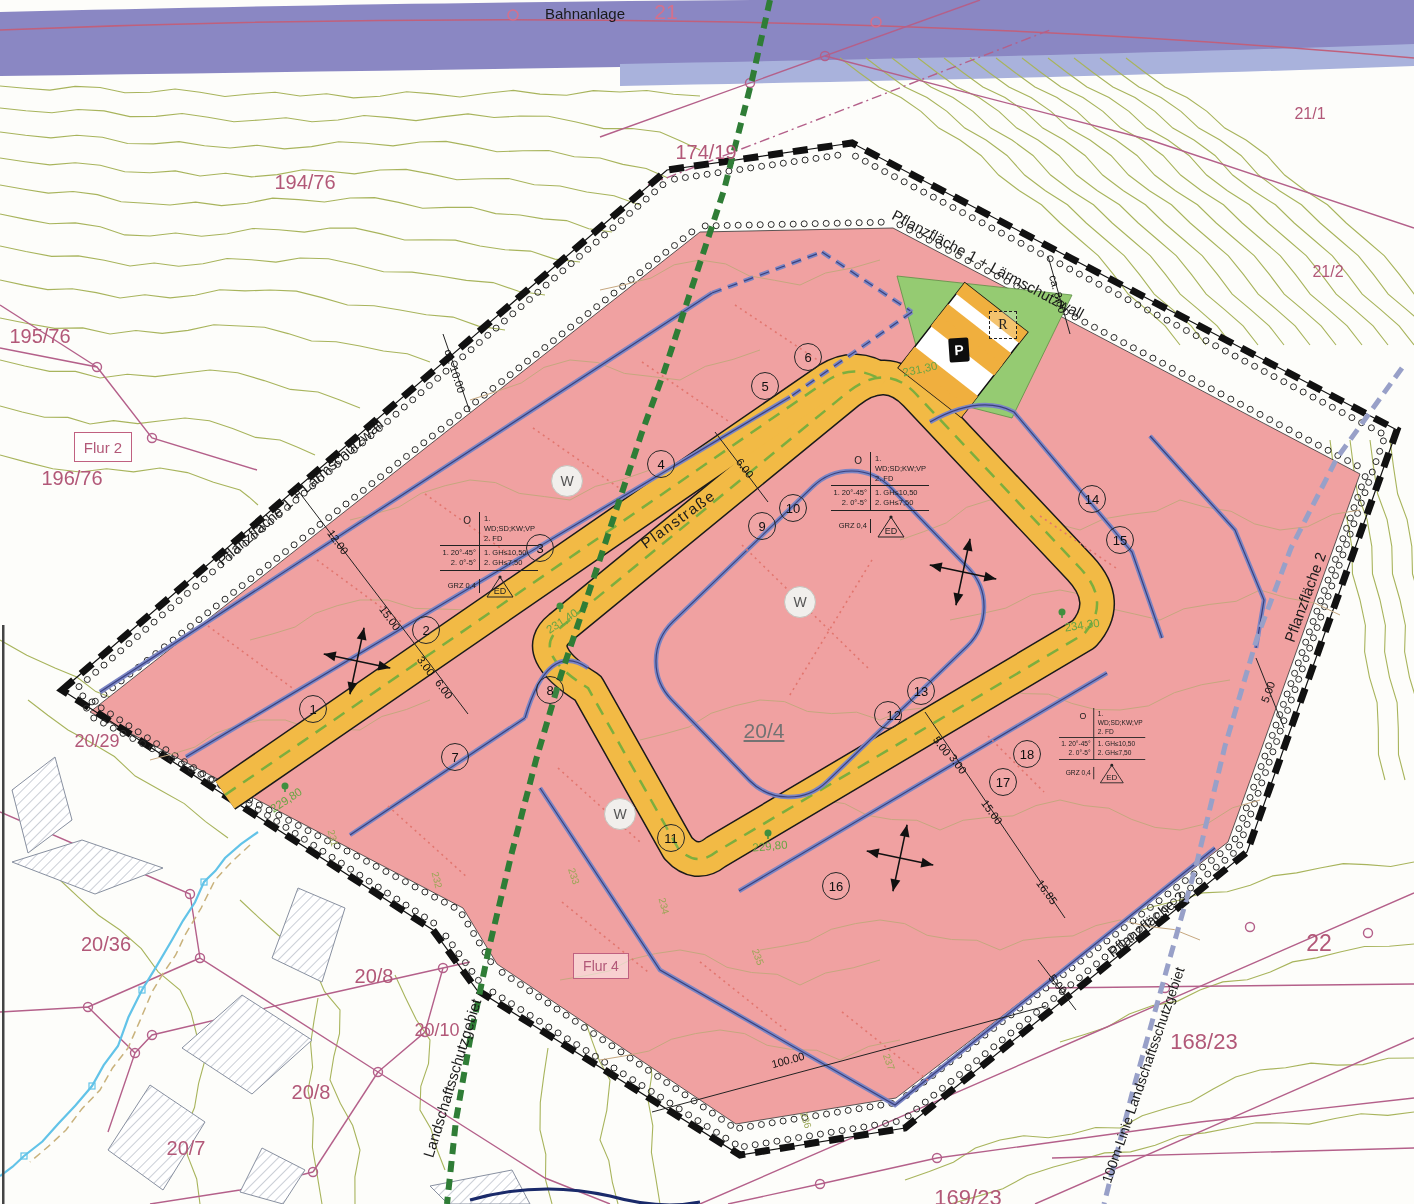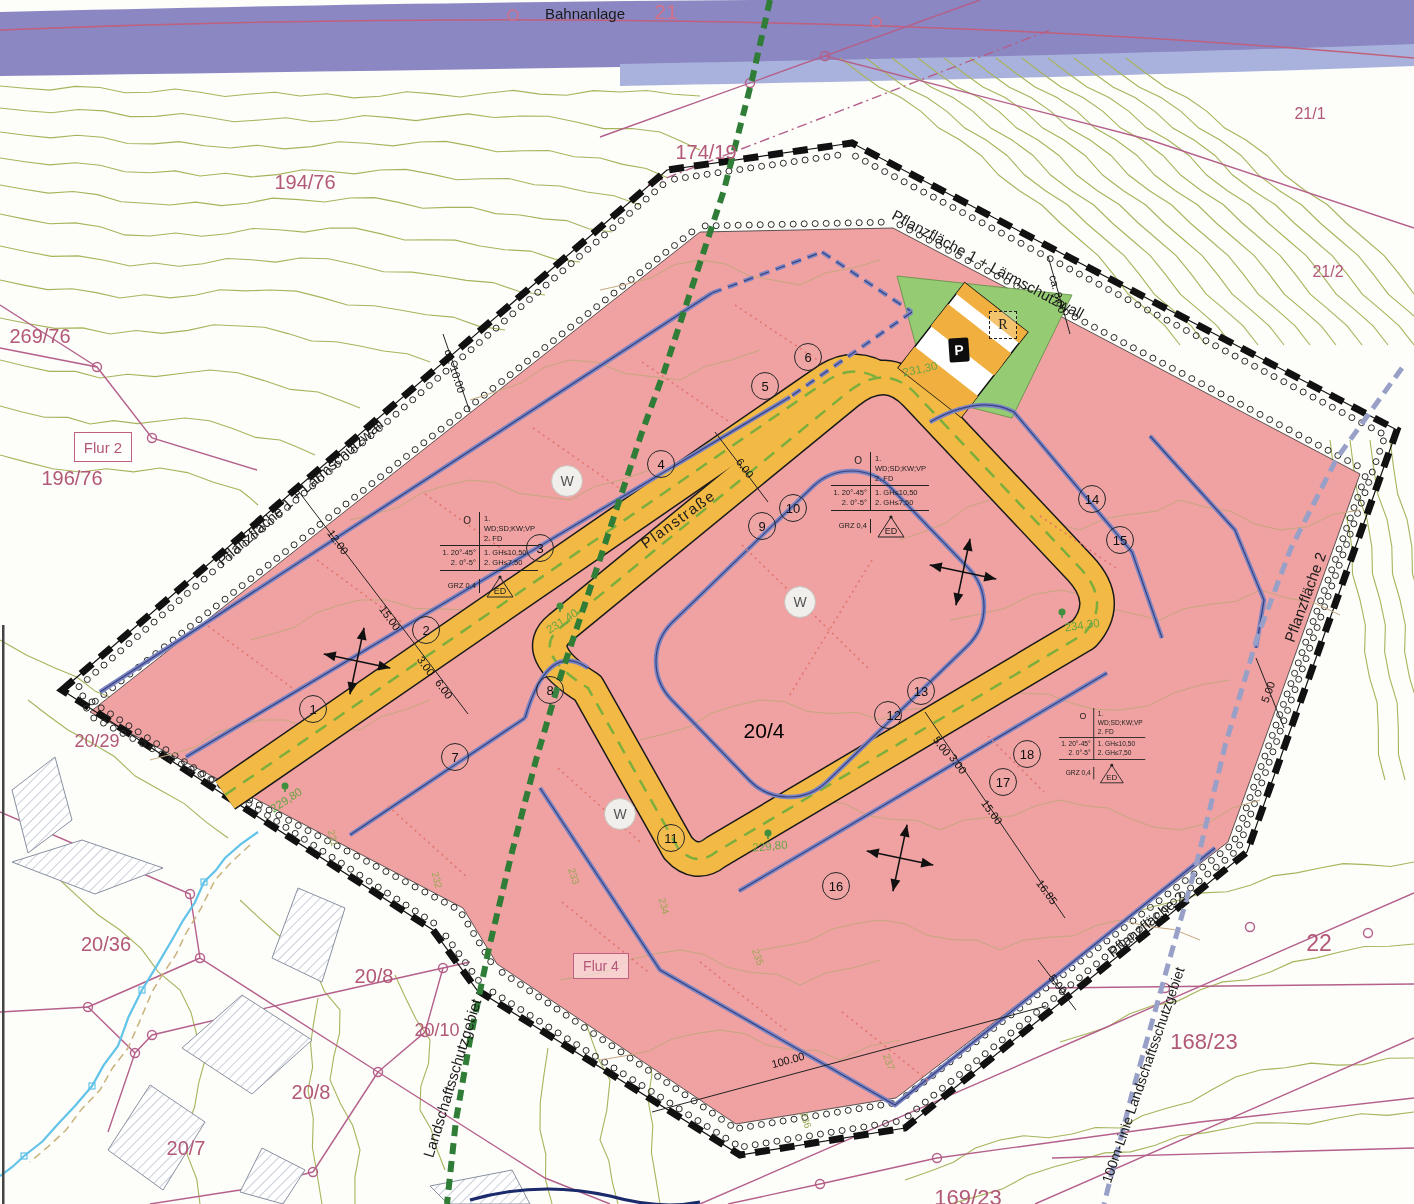--- a/index.html
+++ b/index.html
@@ -1,21 +1,21 @@
 <!DOCTYPE html>
 <html><head>
 <meta charset="utf-8">
 <style>
   html,body{margin:0;padding:0;background:#ffffff;}
   #stage{position:relative;width:1414px;height:1204px;overflow:hidden;background:#fdfdfa;
          font-family:"Liberation Sans",sans-serif;}
   #base{position:absolute;left:0;top:0;}
   .lbl{position:absolute;white-space:nowrap;transform-origin:center;}
   .mag{color:#b25878;}
-  .magL{color:#000000;}
+  .magL{color:#737373;text-decoration:underline;}
   .blk{color:#1a1a1a;}
   .grn{color:#69a544;font-size:11.5px;}
   .olv{color:#9aa656;font-size:10px;}
   .dim{color:#111;font-size:11px;}
   .lot{position:absolute;width:26px;height:26px;border:1.5px solid #272727;border-radius:50%;
        display:flex;align-items:center;justify-content:center;font-size:13px;color:#111;
        transform:translate(-50%,-50%);background:rgba(255,255,255,0.05);}
   .wc{position:absolute;width:30px;height:30px;border-radius:50%;background:#f1efec;border:1px solid #c6c3bd;
       display:flex;align-items:center;justify-content:center;font-size:14px;color:#555;transform:translate(-50%,-50%);}
   .flurbox{position:absolute;border:1.5px solid #c06080;color:#b25878;display:flex;align-items:center;
@@ -883,21 +883,21 @@
         </g>
       </g>
       <rect x="2" y="625" width="2.5" height="579" fill="#444"></rect>
       <path d="M 470,1200 Q 540,1180 610,1196 Q 660,1210 700,1202" fill="none" stroke="#1a2a6a" stroke-width="3"></path>
     </svg>
 
   <div class="lbl blk" style="left:585px;top:13px;font-size:15px;transform:translate(-50%,-50%);">Bahnanlage</div>
   <div class="lbl" style="left:666px;top:12px;font-size:21px;color:#d4708c;transform:translate(-50%,-50%);">21</div>
 
   <div class="lbl mag" style="left:305px;top:182px;font-size:20px;transform:translate(-50%,-50%);">194/76</div>
-  <div class="lbl mag" style="left:40px;top:336px;font-size:20px;transform:translate(-50%,-50%);">269/76</div>
+  <div class="lbl mag" style="left:40px;top:336px;font-size:20px;transform:translate(-50%,-50%);">195/76</div>
   <div class="lbl mag" style="left:72px;top:478px;font-size:20px;transform:translate(-50%,-50%);">196/76</div>
   <div class="lbl mag" style="left:706px;top:152px;font-size:20px;transform:translate(-50%,-50%);">174/19</div>
   <div class="lbl mag" style="left:1310px;top:114px;font-size:16px;transform:translate(-50%,-50%);">21/1</div>
   <div class="lbl mag" style="left:1328px;top:272px;font-size:16px;transform:translate(-50%,-50%);">21/2</div>
   <div class="lbl mag" style="left:97px;top:741px;font-size:18px;transform:translate(-50%,-50%);">20/29</div>
   <div class="lbl mag" style="left:106px;top:944px;font-size:20px;transform:translate(-50%,-50%);">20/36</div>
   <div class="lbl mag" style="left:374px;top:976px;font-size:20px;transform:translate(-50%,-50%);">20/8</div>
   <div class="lbl mag" style="left:437px;top:1030px;font-size:18px;transform:translate(-50%,-50%);">20/10</div>
   <div class="lbl mag" style="left:311px;top:1080px;font-size:20px;transform:translate(-50%,-50%);margin-top:12px;">20/8</div>
   <div class="lbl mag" style="left:186px;top:1148px;font-size:20px;transform:translate(-50%,-50%);text-align:center;">20/7</div>

